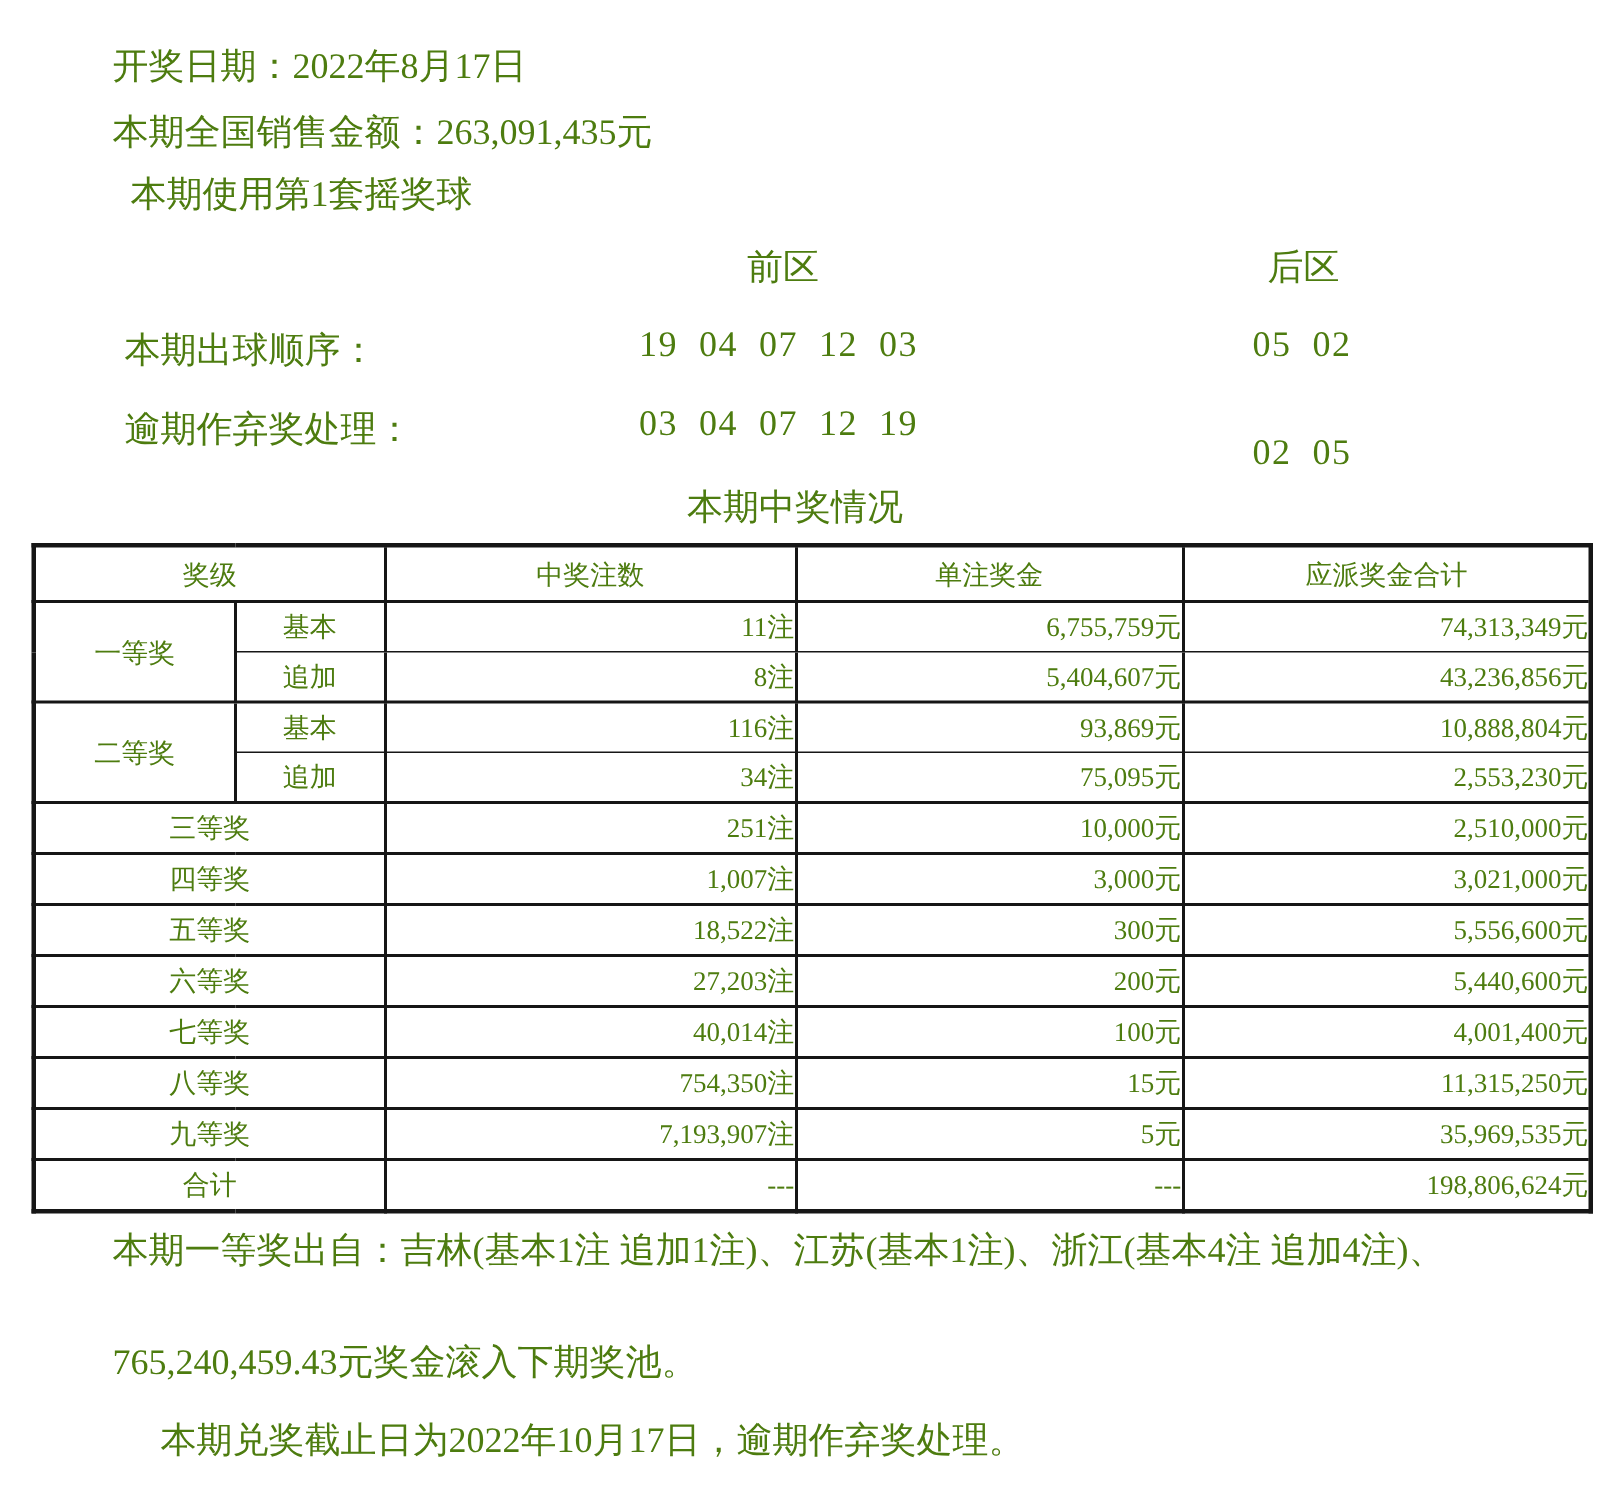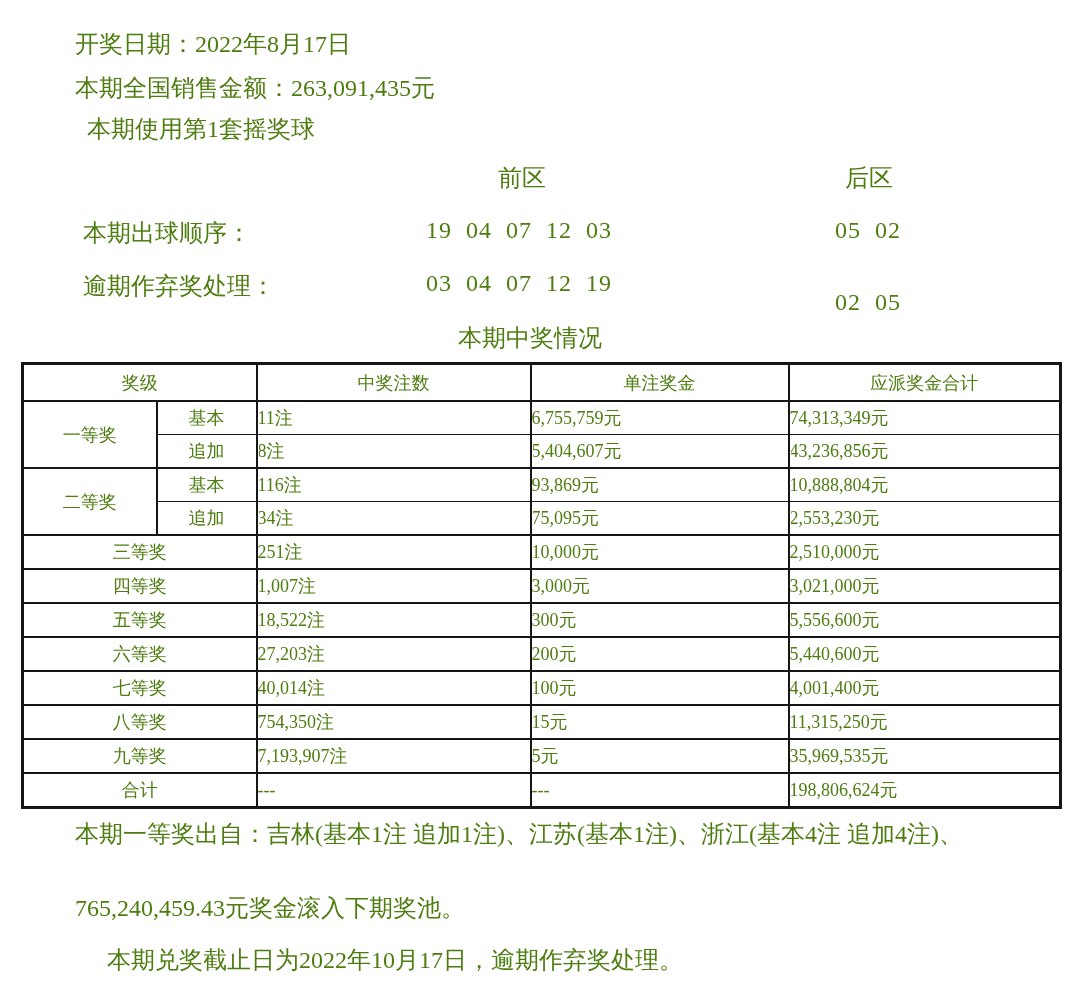--- a/index.html
+++ b/index.html
@@ -30,21 +30,21 @@
   }
   table.prize th, table.prize td {
     border: 2px solid #161616;
     font-weight: normal;
     padding: 0;
     overflow: hidden;
   }
   table.prize th { height: 35px; text-align: center; }
   table.prize td { height: 32px; }
   td.lvl, td.typ { text-align: center; }
-  td.num { padding-right: 8px; }
+  td.num { text-align: right; padding-right: 8px; }
   tr.pre td { border-bottom-width: 1px; }
   tr.sub td { border-top-width: 1px; border-radius: 11px; }
 
   .notes-block { line-height: 32px; }
 </style>
 </head>
 <body>
 
 <div class="page">
 

